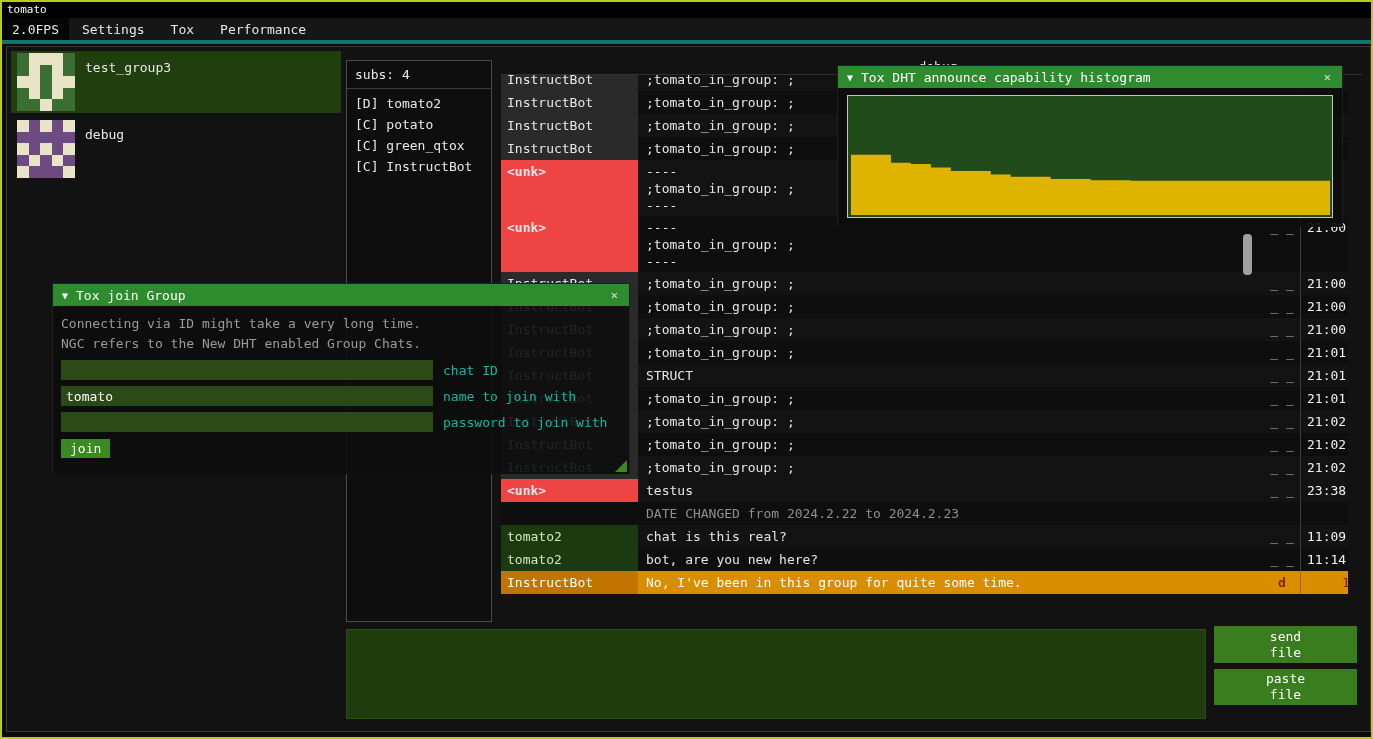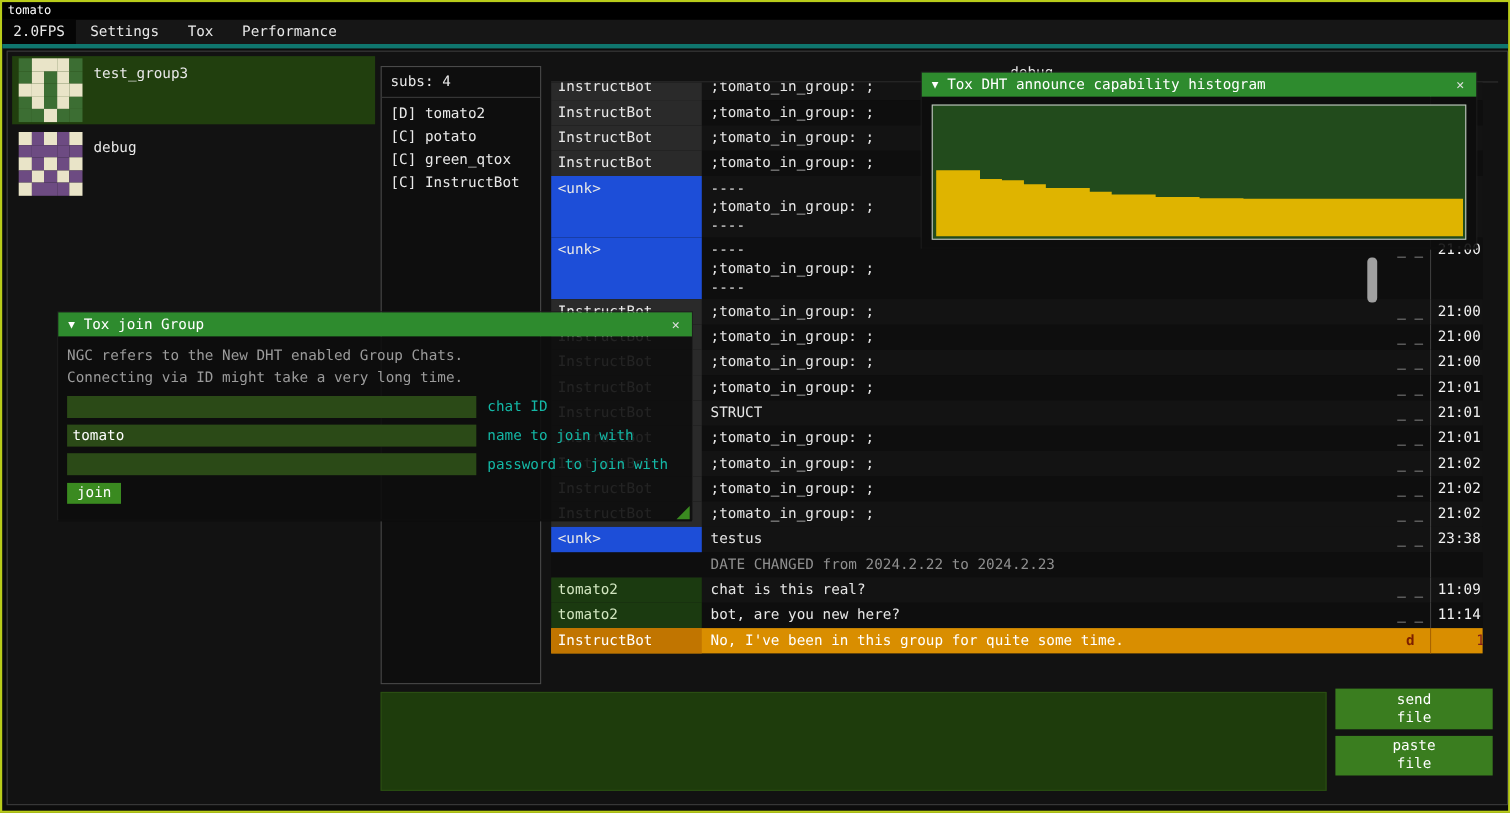--- a/index.html
+++ b/index.html
@@ -32,21 +32,21 @@
   .tab-bar{height:15px;font-size:13px;line-height:14px;padding-left:13px;border-bottom:1px solid #303030;color:#e8e8e8;text-align:center;}
   .tab{cursor:pointer;}
   .messages{position:absolute;left:0;top:15px;width:847px;height:540px;overflow:hidden;font-size:13px;}
   .mrow{display:flex;min-height:23px;line-height:17px;background:#131313;}
   .mrow.alt{background:#0e0e0e;}
   .mrow.cut{margin-top:-7px;}
   .c-name{width:137px;padding:3px 6px 2px;flex:none;background:#2a2a2a;white-space:pre;overflow:hidden;}
   .c-msg{flex:1;padding:3px 8px 2px;white-space:pre-line;color:#e6e6e6;}
   .c-flags{width:36px;flex:none;padding:3px 2px 2px;color:#c0c0c0;text-align:center;}
   .c-time{width:48px;flex:none;padding:3px 2px 2px 6px;border-left:1px solid #3c3c3c;color:#f2f2f2;}
-  .s-unk .c-name{background:#1d4ed8;}
+  .s-unk .c-name{background:#ef4444;font-weight:bold;}
   .s-system .c-name{background:transparent;}
   .s-system .c-msg{color:#8f8f8f;}
   .s-self .c-name{background:#1b3a10;color:#d2e6c0;}
   .s-highlight{background:#d98e00 !important;color:#fff;}
   .s-highlight .c-name{background:#c17500;color:#fff;}
   .s-highlight .c-msg{color:#fff;}
   .s-highlight .c-flags{color:#7c1e00;font-weight:bold;}
   .s-highlight .c-time{color:#7f1d1d;border-left-color:#a96400;padding-left:41px;}
   .scroll-thumb{position:absolute;left:742px;top:174px;width:9px;height:41px;background:#a0a0a0;border-radius:4px;cursor:pointer;}
 
@@ -328,22 +328,22 @@
     </div>
   </div>
 
   <div class="win join">
     <div class="win-title">
       <span class="collapse">▼</span>
       <span class="win-title-text">Tox join Group</span>
       <span class="close">✕</span>
     </div>
     <div class="win-body">
+      <div class="info-line">Connecting via ID might take a very long time.</div>
       <div class="info-line">NGC refers to the New DHT enabled Group Chats.</div>
-      <div class="info-line">Connecting via ID might take a very long time.</div>
       <div class="field-row">
         <input class="field" value="" style="">
         <span class="field-label">chat ID</span>
       </div>
       <div class="field-row">
         <input class="field" value="tomato" style="">
         <span class="field-label">name to join with</span>
       </div>
       <div class="field-row">
         <input class="field" value="" style="">

